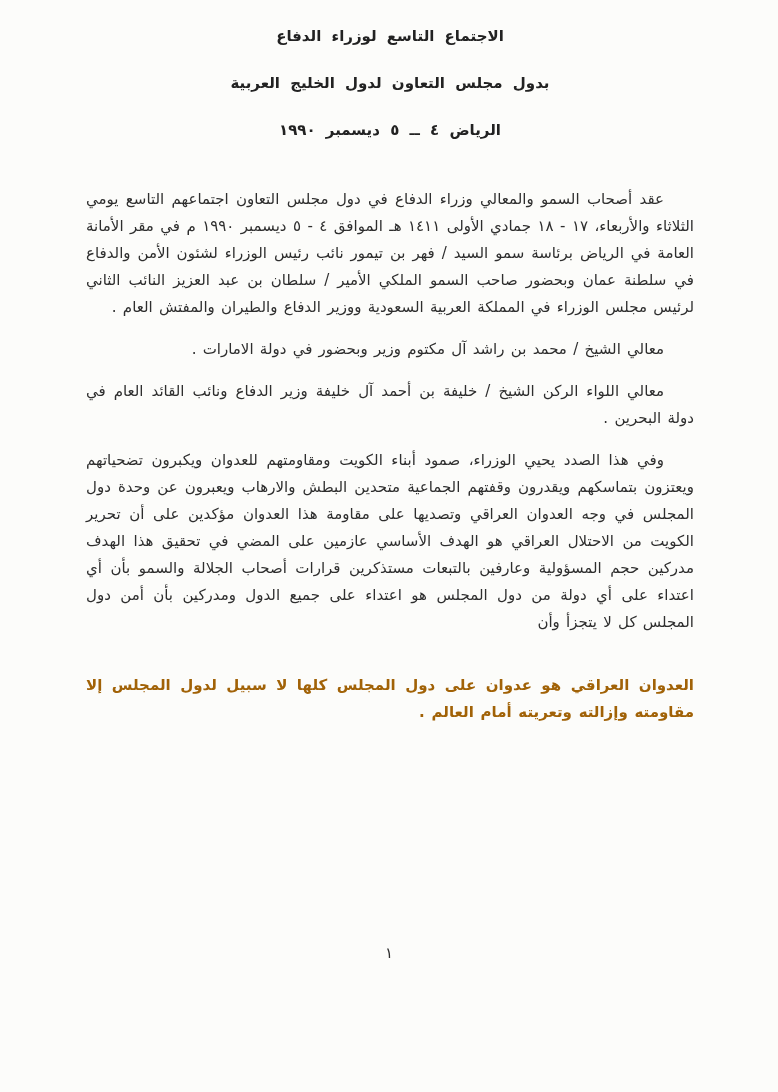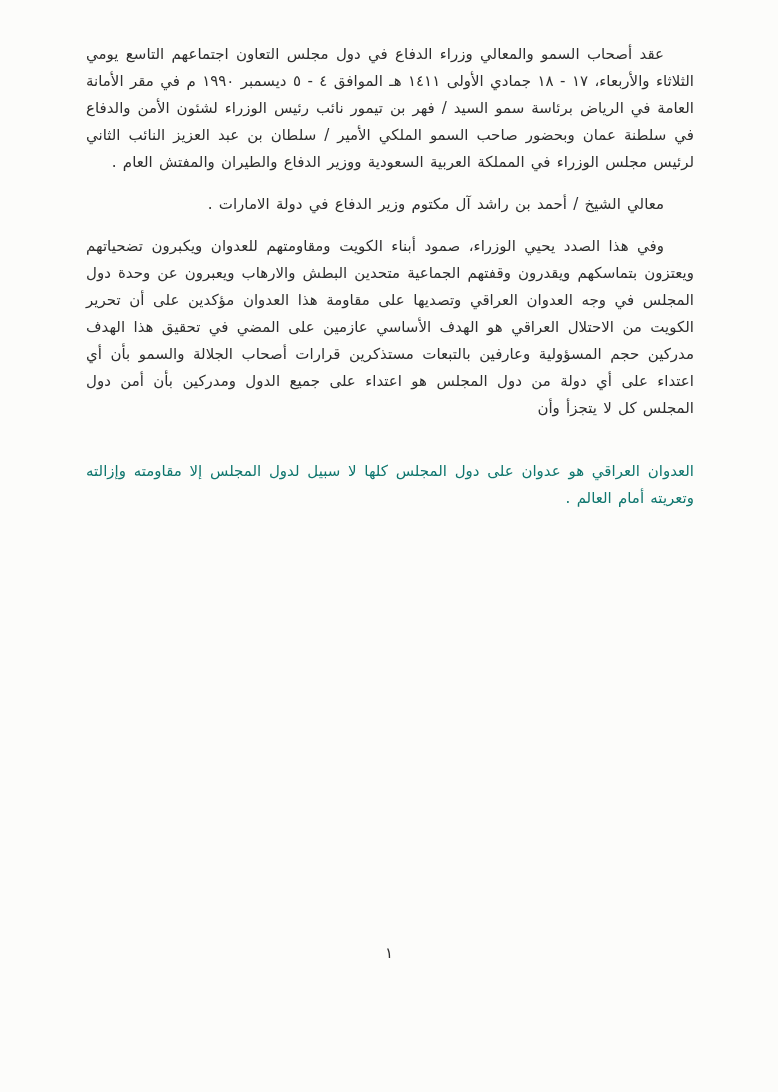--- a/index.html
+++ b/index.html
@@ -41,41 +41,47 @@
     margin: 15px 0 9px 0;
     word-spacing: 1.5px;
   }
   .body-text p.para.gap-after {
     margin-bottom: 36px;
   }
   .body-text p.para.no-indent {
     text-indent: 0;
   }
   .body-text p.para.emphasis {
-    font-weight: normal;
-    color: #0f766e;
+    font-weight: bold;
+    color: #a16207;
   }
   .page-number {
     position: absolute;
     bottom: 130px;
     left: 0;
     right: 0;
     text-align: center;
     font-size: 15px;
     color: #2e2e2e;
   }
 </style>
 </head>
 <body>
 
 <div class="page">
 
+  <header class="titles">
+    <div class="t">الاجتماع التاسع لوزراء الدفاع</div>
+    <div class="t">بدول مجلس التعاون لدول الخليج العربية</div>
+    <div class="t">الرياض ٤ ــ ٥ ديسمبر ١٩٩٠</div>
+  </header>
 
   <main class="body-text">
     <p class="para">عقد أصحاب السمو والمعالي وزراء الدفاع في دول مجلس التعاون اجتماعهم التاسع يومي الثلاثاء والأربعاء، ١٧ - ١٨ جمادي الأولى ١٤١١ هـ الموافق ٤ - ٥ ديسمبر ١٩٩٠ م في مقر الأمانة العامة في الرياض برئاسة سمو السيد / فهر بن تيمور نائب رئيس الوزراء لشئون الأمن والدفاع في سلطنة عمان وبحضور صاحب السمو الملكي الأمير / سلطان بن عبد العزيز النائب الثاني لرئيس مجلس الوزراء في المملكة العربية السعودية ووزير الدفاع والطيران والمفتش العام .</p>
-    <p class="para">معالي الشيخ / أحمد بن راشد آل مكتوم وزير الدفاع في دولة الامارات .</p>
+    <p class="para">معالي الشيخ / محمد بن راشد آل مكتوم وزير وبحضور في دولة الامارات .</p>
+    <p class="para">معالي اللواء الركن الشيخ / خليفة بن أحمد آل خليفة وزير الدفاع ونائب القائد العام في دولة البحرين .</p>
     <p class="para gap-after">وفي هذا الصدد يحيي الوزراء، صمود أبناء الكويت ومقاومتهم للعدوان ويكبرون تضحياتهم ويعتزون بتماسكهم ويقدرون وقفتهم الجماعية متحدين البطش والارهاب ويعبرون عن وحدة دول المجلس في وجه العدوان العراقي وتصديها على مقاومة هذا العدوان مؤكدين على أن تحرير الكويت من الاحتلال العراقي هو الهدف الأساسي عازمين على المضي في تحقيق هذا الهدف مدركين حجم المسؤولية وعارفين بالتبعات مستذكرين قرارات أصحاب الجلالة والسمو بأن أي اعتداء على أي دولة من دول المجلس هو اعتداء على جميع الدول ومدركين بأن أمن دول المجلس كل لا يتجزأ وأن</p>
     <p class="para no-indent emphasis">العدوان العراقي هو عدوان على دول المجلس كلها لا سبيل لدول المجلس إلا مقاومته وإزالته وتعريته أمام العالم .</p>
   </main>
 
   <div class="page-number">١</div>
 
 </div>
 
 </body></html>

